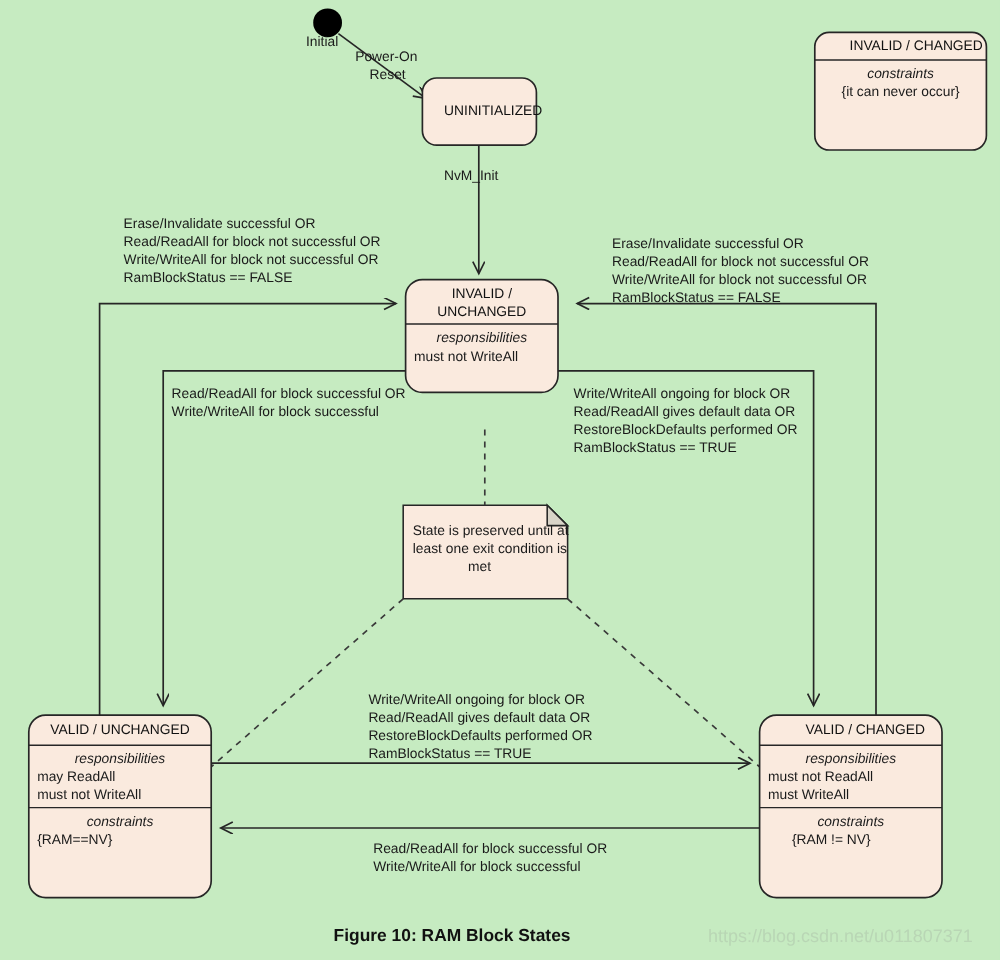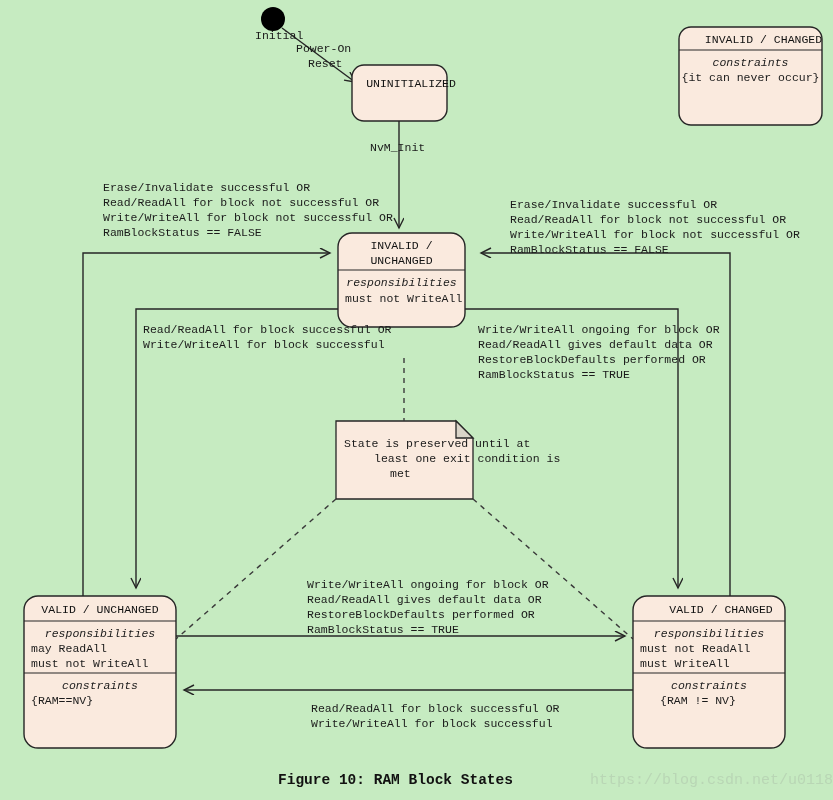--- a/index.html
+++ b/index.html
@@ -5,21 +5,21 @@
   html, body {
     margin: 0;
     padding: 0;
     background: #c6ebc1;
   }
   #page {
     position: relative;
     width: 833px;
     height: 800px;
     background: #c6ebc1;
-    font-family: Liberation Mono, monospace;
+    font-family: Liberation Sans, sans-serif;
     overflow: hidden;
   }
   svg.canvas {
     position: absolute;
     left: 0; top: 0;
     width: 833px;
     height: 800px;
   }
   .edge {
     stroke: #262626;
@@ -154,21 +154,21 @@
     <path class="edge" d="M176,636 L625,636" marker-end="url(#arrowOpen)"></path>
 
     <path class="edge" d="M633,690 L184,690" marker-end="url(#arrowOpen)"></path>
   </svg>
 
   <div class="small-lbl" style="left:255px; top:28px;">Initial</div>
 
   <div class="small-lbl" style="left:296px; top:41px;">Power-On</div>
   <div class="small-lbl" style="left:296px; top:56px;padding-left:12px;">Reset</div>
 
-  <div class="txt state-title" style="left:352px; top:76px; width:118px;">UNINITIALIZED</div>
+  <div class="txt state-title" style="left:352px; top:86px; width:118px;">UNINITIALIZED</div>
 
   <div class="small-lbl" style="left:370px; top:140px;">NvM_Init</div>
 
   <div class="txt state-title" style="left:679px; top:32px; width:169px;">INVALID / CHANGED</div>
   <div class="txt" style="left:679px; top:55px; width:143px; text-align:center; font-style:italic;">constraints</div>
   <div class="txt" style="left:679px; top:70px; width:143px; text-align:center;">{it can never occur}</div>
 
   <div class="txt state-title" style="left:338px; top:238px; width:127px;">INVALID /</div>
   <div class="txt state-title" style="left:338px; top:253px; width:127px;">UNCHANGED</div>
   <div class="txt" style="left:338px; top:275px; width:127px; text-align:center; font-style:italic;">responsibilities</div>
@@ -186,21 +186,21 @@
 
   <div class="small-lbl" style="left:143px; top:322px;">Read/ReadAll for block successful OR</div>
   <div class="small-lbl" style="left:143px; top:337px;">Write/WriteAll for block successful</div>
 
   <div class="small-lbl" style="left:478px; top:322px;">Write/WriteAll ongoing for block OR</div>
   <div class="small-lbl" style="left:478px; top:337px;">Read/ReadAll gives default data OR</div>
   <div class="small-lbl" style="left:478px; top:352px;">RestoreBlockDefaults performed OR</div>
   <div class="small-lbl" style="left:478px; top:367px;">RamBlockStatus == TRUE</div>
 
   <div class="small-lbl" style="left:344px; top:436px;">State is preserved until at</div>
-  <div class="small-lbl" style="left:344px; top:451px;margin-left:30px;">least one exit condition is</div>
+  <div class="small-lbl" style="left:344px; top:451px;">least one exit condition is</div>
   <div class="small-lbl" style="left:344px; top:466px;margin-left:46px;">met</div>
 
   <div class="small-lbl" style="left:307px; top:577px;">Write/WriteAll ongoing for block OR</div>
   <div class="small-lbl" style="left:307px; top:592px;">Read/ReadAll gives default data OR</div>
   <div class="small-lbl" style="left:307px; top:607px;">RestoreBlockDefaults performed OR</div>
   <div class="small-lbl" style="left:307px; top:622px;">RamBlockStatus == TRUE</div>
 
   <div class="small-lbl" style="left:311px; top:701px;">Read/ReadAll for block successful OR</div>
   <div class="small-lbl" style="left:311px; top:716px;">Write/WriteAll for block successful</div>
 

